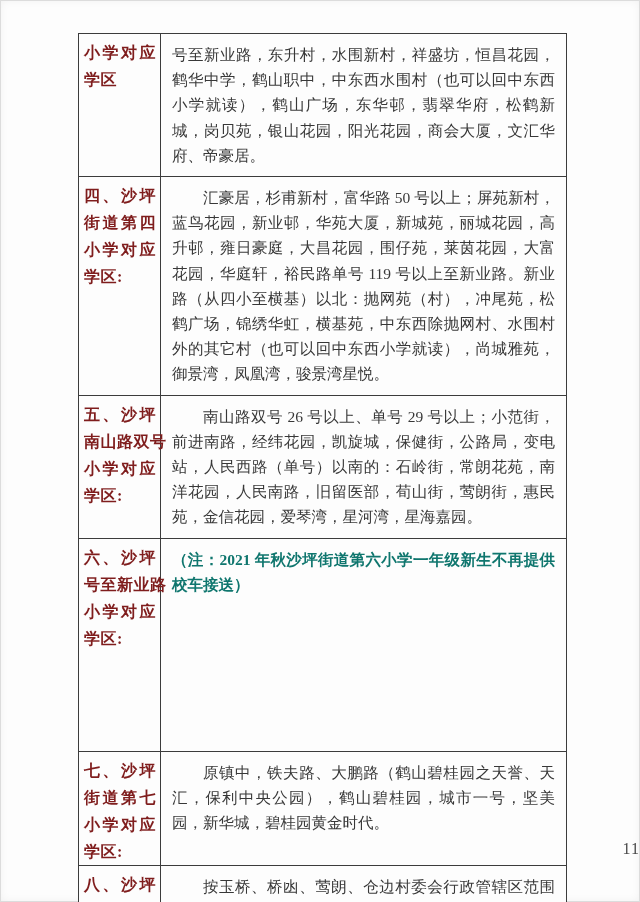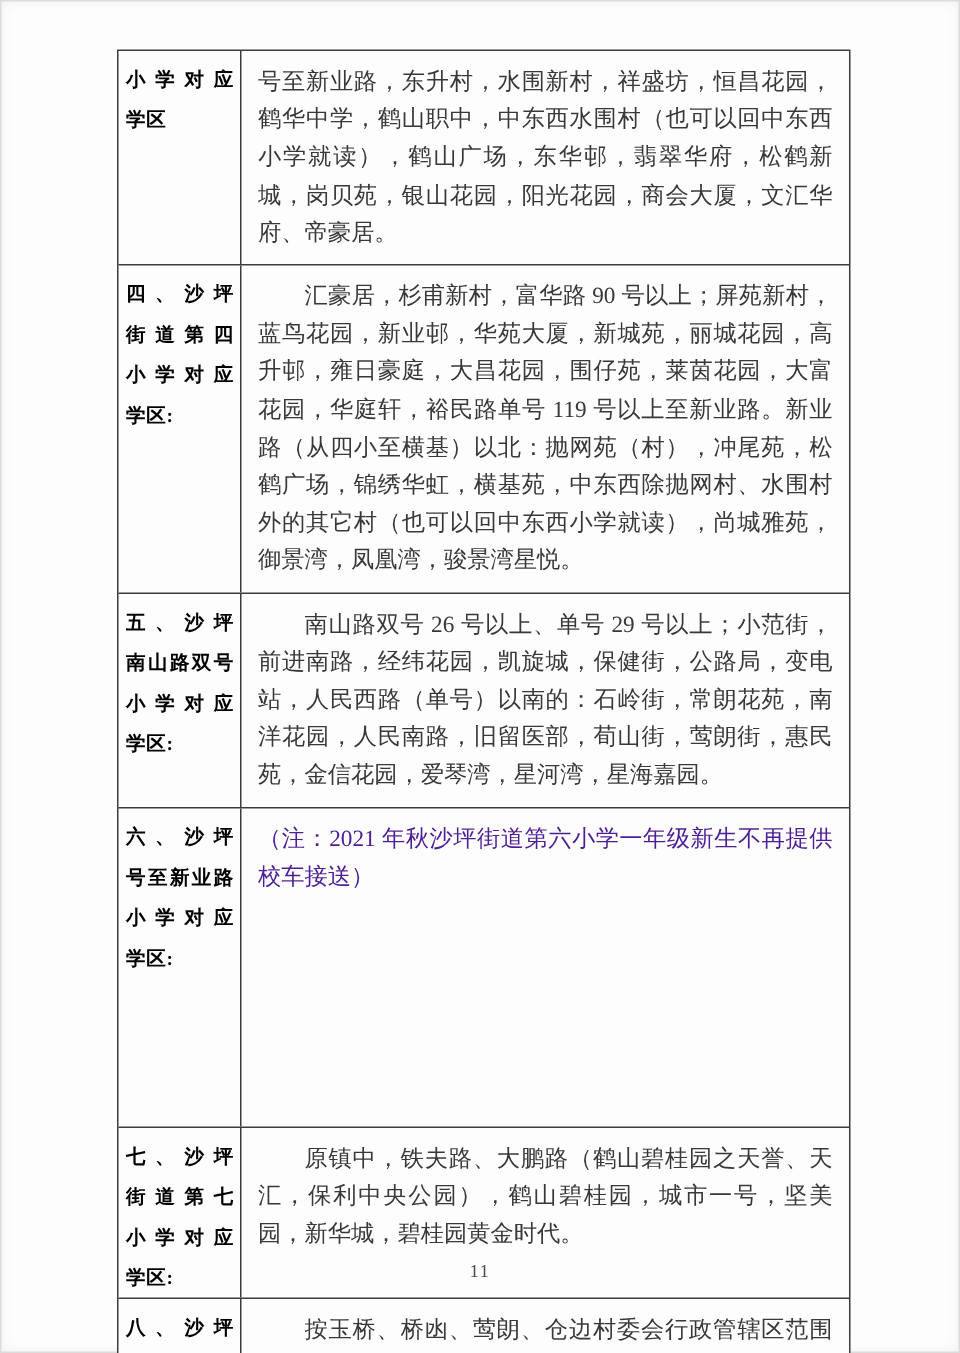--- a/index.html
+++ b/index.html
@@ -32,23 +32,23 @@
     border-bottom: 1.4px solid #3c3c3c;
   }
   .t-row:last-child { border-bottom: none; }
   .t-label {
     width: 82px;
     min-width: 82px;
     box-sizing: border-box;
     border-right: 1.4px solid #3c3c3c;
     padding: 5px 4px 0 5px;
     font-weight: bold;
-    font-size: 13px;
+    font-size: 16px;
     line-height: 27px;
-    color: #000000;
+    color: #7f1d1d;
   }
   .label-line {
     text-align: justify;
     text-align-last: justify;
     letter-spacing: 0.5px;
     white-space: nowrap;
   }
   .label-line.tight {
     text-align-last: left;
     letter-spacing: 0.5px;
@@ -68,30 +68,30 @@
   .para-indent { text-indent: 2em; }
   .highlight {
     font-weight: bold;
     font-style: italic;
     text-decoration: underline;
     text-underline-offset: 3px;
     text-decoration-thickness: 1.4px;
     color: #2c2c2c;
   }
   .note {
-    font-weight: normal;
-    color: #4c1d95;
+    font-weight: bold;
+    color: #0f766e;
   }
   .page-number {
     position: absolute;
     top: 840px;
     left: 0;
     width: 100%;
-    text-align: center;
-    font-size: 12px;
+    text-align: right;
+    font-size: 16px;
     color: #4a4a4a;
     letter-spacing: 1px;
   }
   
   .row-0 { min-height: 105.4px; }
   .row-1 { min-height: 178px; justify-content: flex-end; }
   .row-2 { min-height: 125px; }
   .row-3 { min-height: 212px; }
   .row-4 { min-height: 105px; }
   .row-5 { min-height: 103px; }
@@ -114,21 +114,21 @@
     </div>
 
     <div class="t-row row-1">
       <div class="t-label">
         <div class="label-line">四、沙坪</div>
         <div class="label-line">街道第四</div>
         <div class="label-line">小学对应</div>
         <div class="label-line tight">学区:</div>
       </div>
       <div class="t-content">
-        <p class="para-indent">汇豪居，杉甫新村，富华路 90 号以上；屏苑新村，蓝鸟花园，新业邨，华苑大厦，新城苑，丽城花园，高升邨，雍日豪庭，大昌花园，围仔苑，莱茵花园，大富花园，华庭轩，裕民路单号 119 号以上至新业路。新业路（从四小至横基）以北：抛网苑（村），冲尾苑，松鹤广场，锦绣华虹，横基苑，中东西除抛网村、水围村外的其它村（也可以回中东西小学就读），尚城雅苑，御景湾，凤凰湾，骏景湾星悦。</p>
+        <p class="para-indent">汇豪居，杉甫新村，富华路 50 号以上；屏苑新村，蓝鸟花园，新业邨，华苑大厦，新城苑，丽城花园，高升邨，雍日豪庭，大昌花园，围仔苑，莱茵花园，大富花园，华庭轩，裕民路单号 119 号以上至新业路。新业路（从四小至横基）以北：抛网苑（村），冲尾苑，松鹤广场，锦绣华虹，横基苑，中东西除抛网村、水围村外的其它村（也可以回中东西小学就读），尚城雅苑，御景湾，凤凰湾，骏景湾星悦。</p>
       </div>
     </div>
 
     <div class="t-row row-2">
       <div class="t-label">
         <div class="label-line">五、沙坪</div>
         <div class="label-line">南山路双号</div>
         <div class="label-line">小学对应</div>
         <div class="label-line tight">学区:</div>
       </div>

